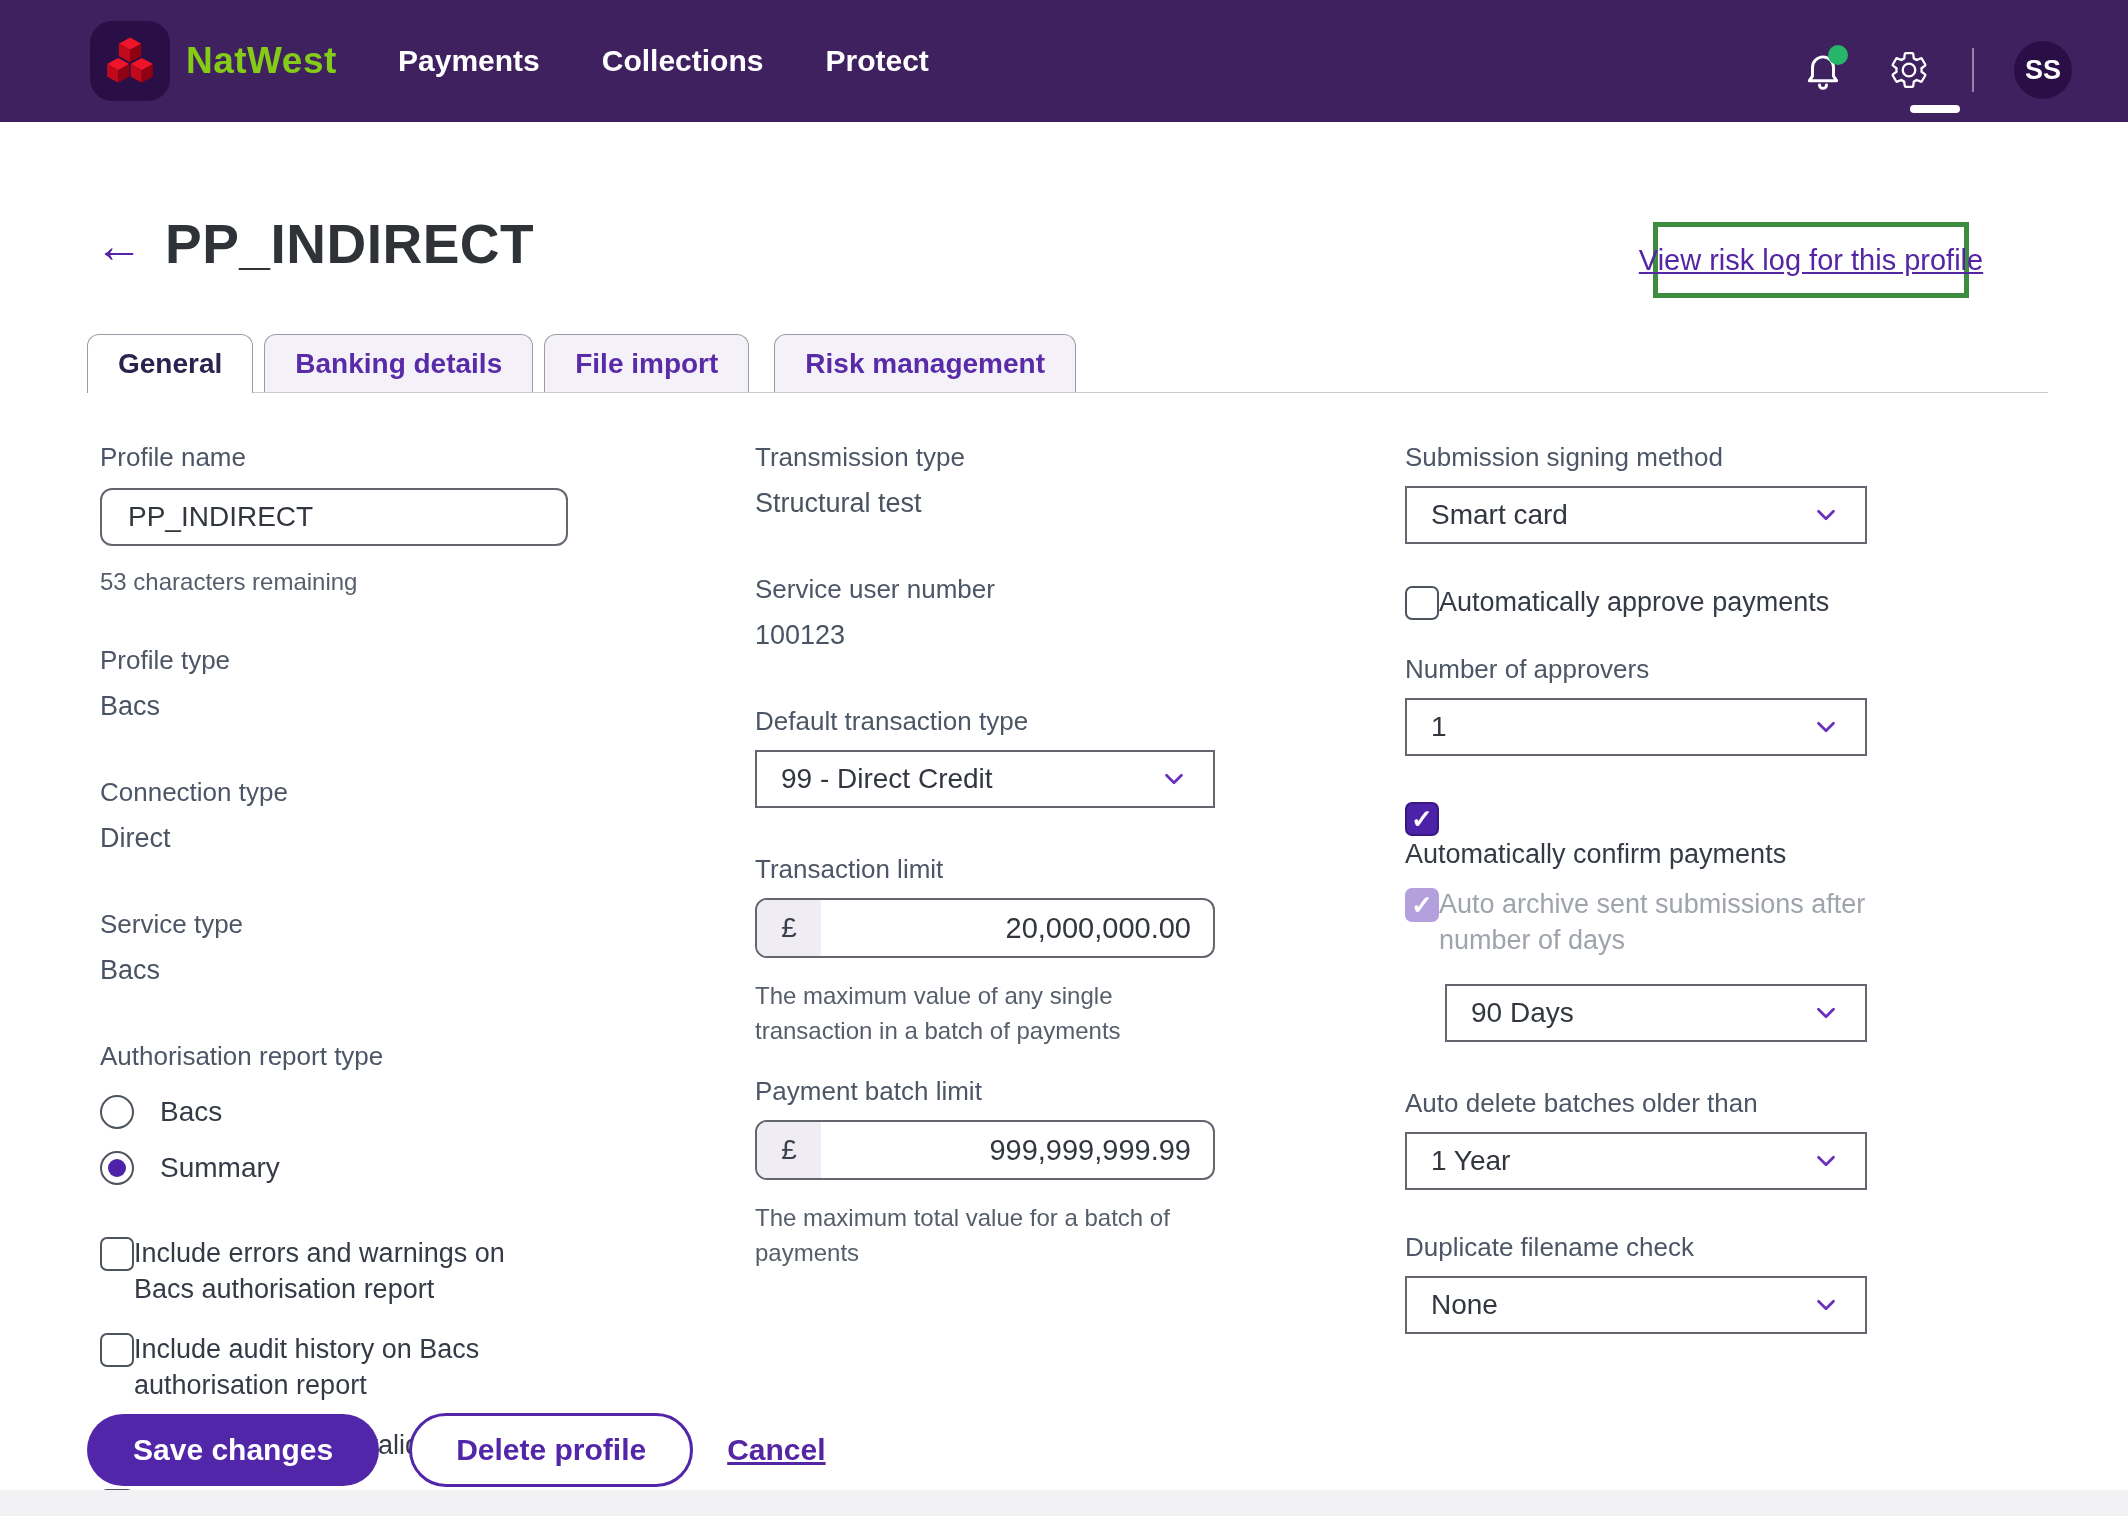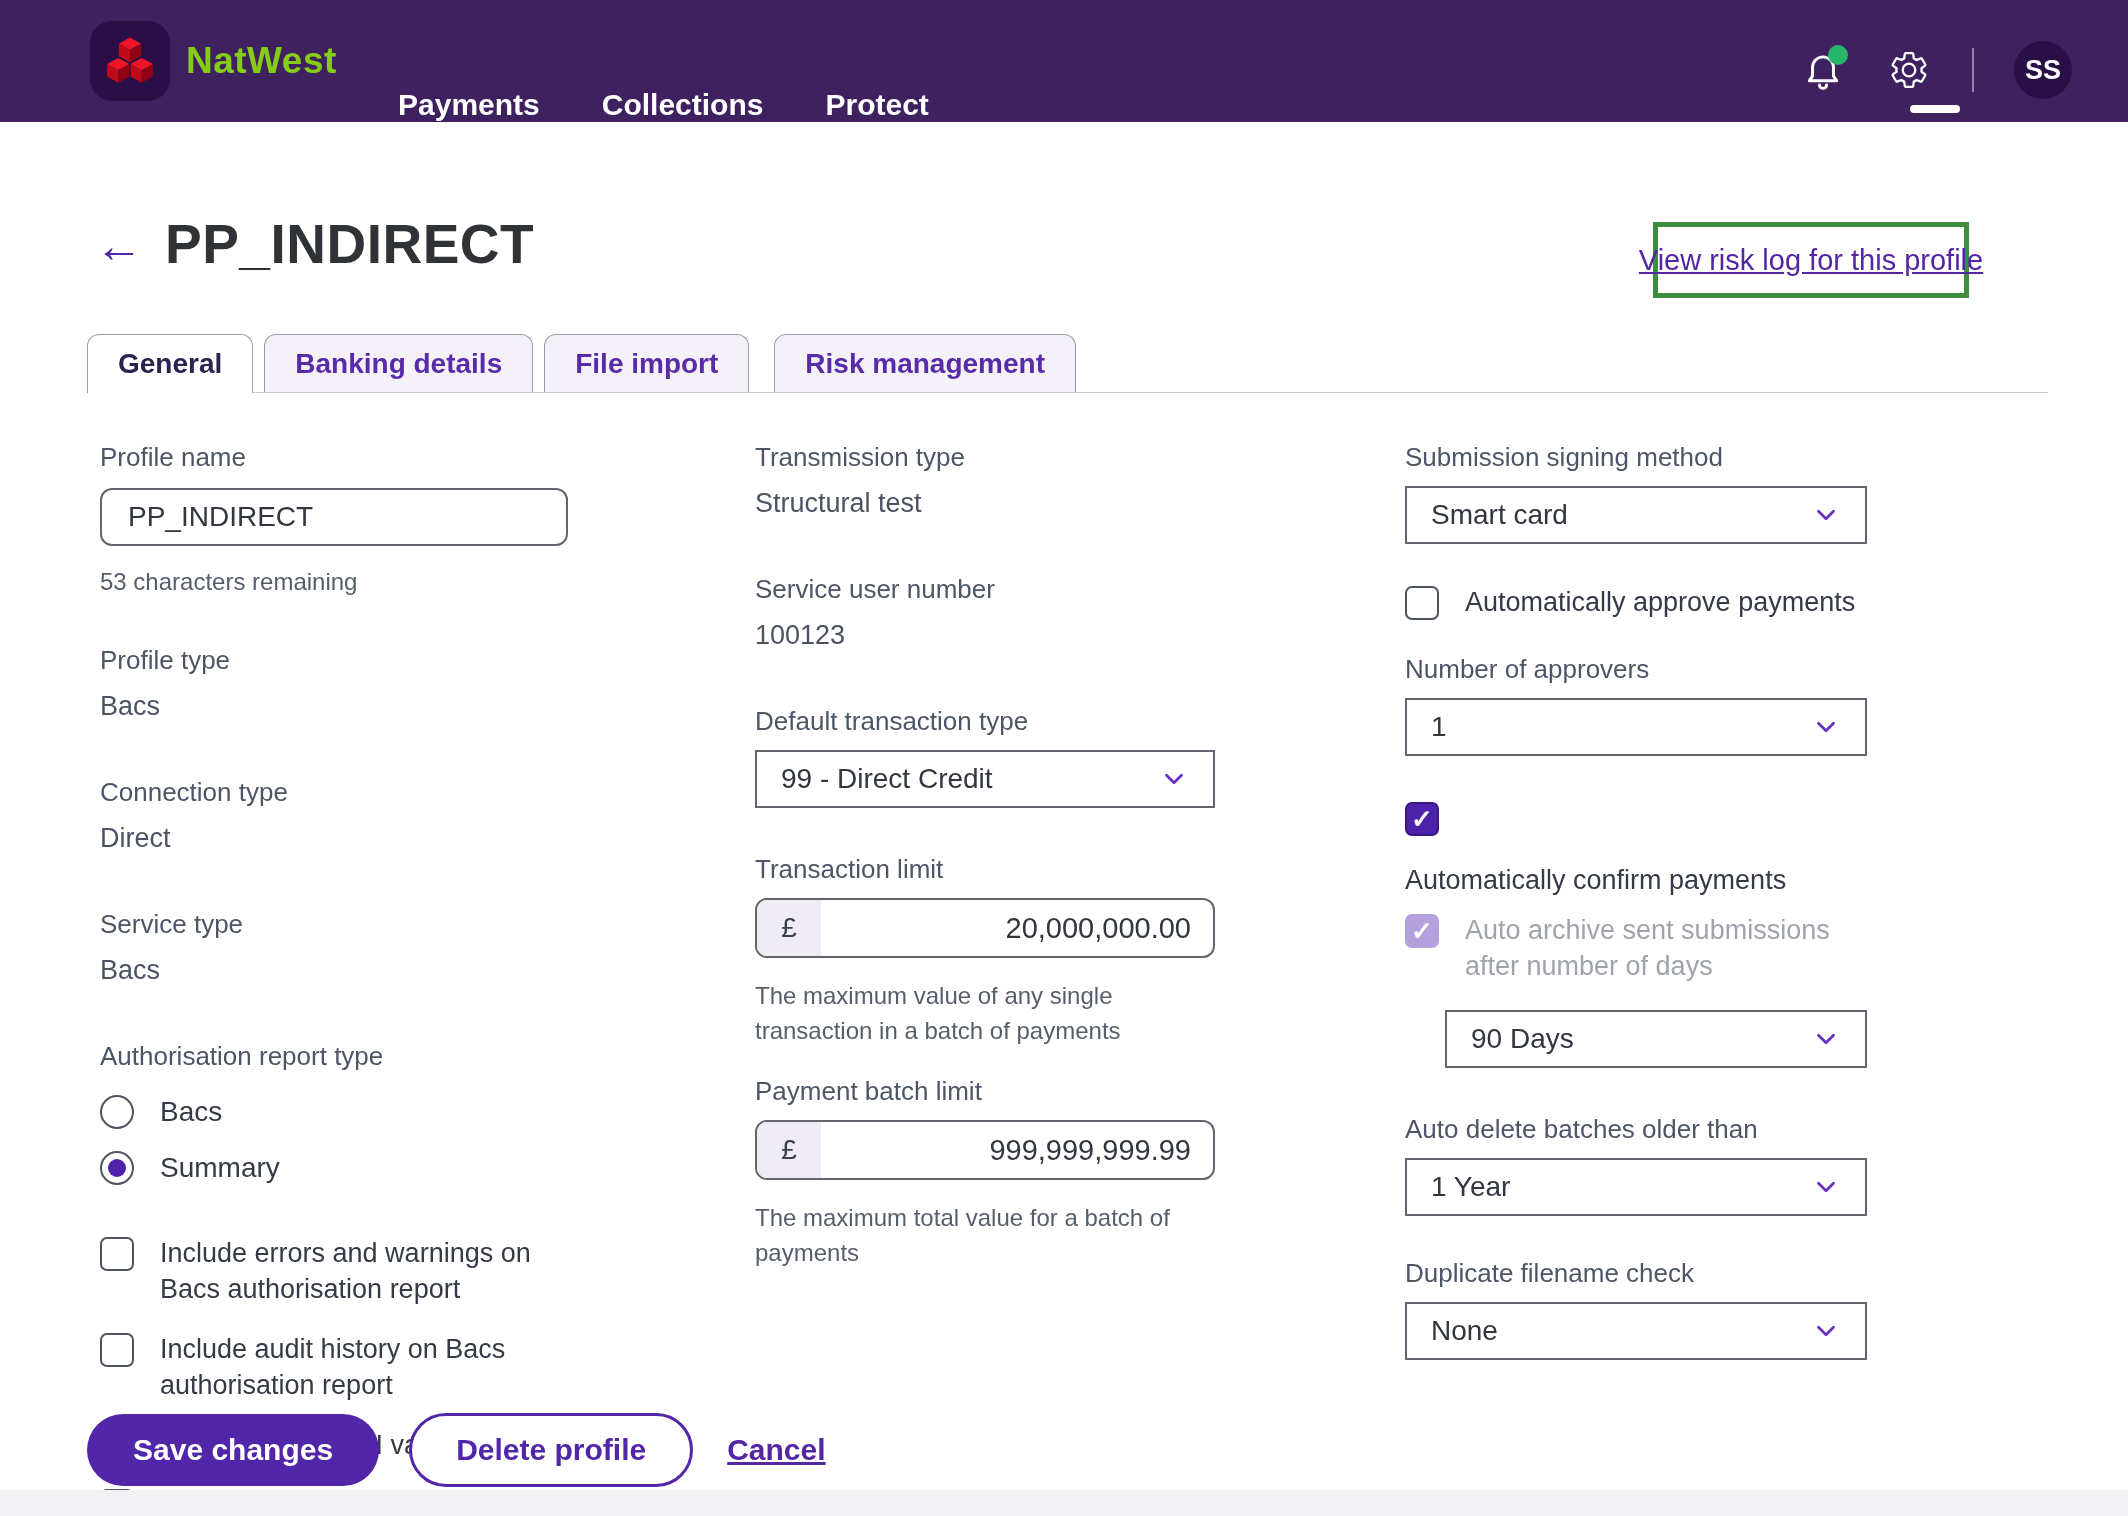--- a/index.html
+++ b/index.html
@@ -5,21 +5,21 @@
   * { margin:0; padding:0; box-sizing:border-box; }
   html,body { width:2128px; height:1516px; background:#ffffff; overflow:hidden;
               font-family:"Liberation Sans", sans-serif; }
 
   
   .header { position:absolute; left:0; top:0; width:2128px; height:122px; background:#3F2160; }
   .logo-tile { position:absolute; left:90px; top:21px; width:80px; height:80px;
                background:#2A0F47; border-radius:22px; display:flex; align-items:center; justify-content:center; }
   .brand { position:absolute; left:186px; top:0; height:122px; display:flex; align-items:center;
            color:#84cc16; font-size:37px; font-weight:700; letter-spacing:0.5px; }
-  .nav { position:absolute; left:398px; top:0; height:122px; display:flex; align-items:flex-end; gap:62px; }
+  .nav { position:absolute; left:398px; top:0; height:122px; display:flex; align-items:center; gap:62px; }
   .nav-item { color:#ffffff; font-size:30px; font-weight:600; cursor:pointer; }
   .header-right { position:absolute; right:56px; top:0; height:140px; display:flex; align-items:center; gap:40px;justify-content:flex-end; }
   .icon-btn { position:relative; width:46px; height:46px; display:flex; align-items:center; justify-content:center; }
   .notif-dot { position:absolute; right:-2px; top:-2px; width:20px; height:20px; border-radius:50%; background:#27B56A; }
   .v-divider { width:2px; height:44px; background:rgba(255,255,255,0.45); }
   .avatar { width:58px; height:58px; border-radius:50%; background:#2A0F47; color:#ffffff;
             display:flex; align-items:center; justify-content:center; font-size:27px; font-weight:600; }
   .active-underline { position:absolute; left:1910px; top:105px; width:50px; height:8px; background:#ffffff; border-radius:4px; }
 
   
@@ -64,21 +64,21 @@
   .cur-amount { flex:1; display:flex; align-items:center; justify-content:flex-end; padding-right:22px;
                 color:#31363F; font-size:29px; font-weight:500; }
 
   
   .radio-row { display:flex; align-items:center; gap:26px; margin-top:22px; cursor:pointer; }
   .radio { width:34px; height:34px; border:2.5px solid #4E545E; border-radius:50%; flex:0 0 auto;
            display:flex; align-items:center; justify-content:center; background:#fff; }
   .radio.selected::after { content:""; width:18px; height:18px; border-radius:50%; background:#4C22A8; }
   .radio-label { color:#343B47; font-size:28px; }
 
-  .check-row { display:flex; align-items:flex-start; gap:26px; margin-top:24px; cursor:pointer; }
+  .check-row { display:flex; align-items:flex-start; margin-top:24px; cursor:pointer; }
   .checkbox { width:34px; height:34px; border:2.5px solid #4E545E; border-radius:7px; background:#fff;
               flex:0 0 auto; margin-top:2px; display:flex; align-items:center; justify-content:center; }
   .checkbox.checked { background:#4C22A8; border-color:#3A1884; }
   .checkbox.checked::after { content:"✓"; color:#fff; font-size:26px; font-weight:700; line-height:1; }
   .checkbox.disabled { border-color:#C2C4CA; }
   .checkbox.disabled.checked { background:#B3A0DC; border-color:#B3A0DC; }
   .check-label { color:#343B47; font-size:27px; line-height:36px; }
   .check-label.dim { color:#9FA3AC; }
   .indent { margin-left:40px; }
 

